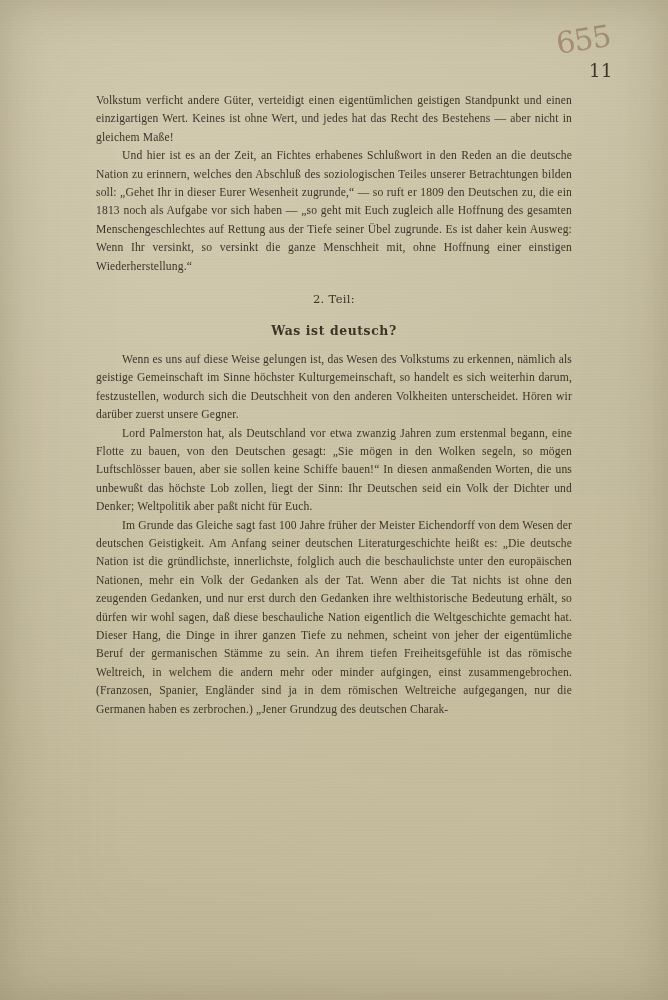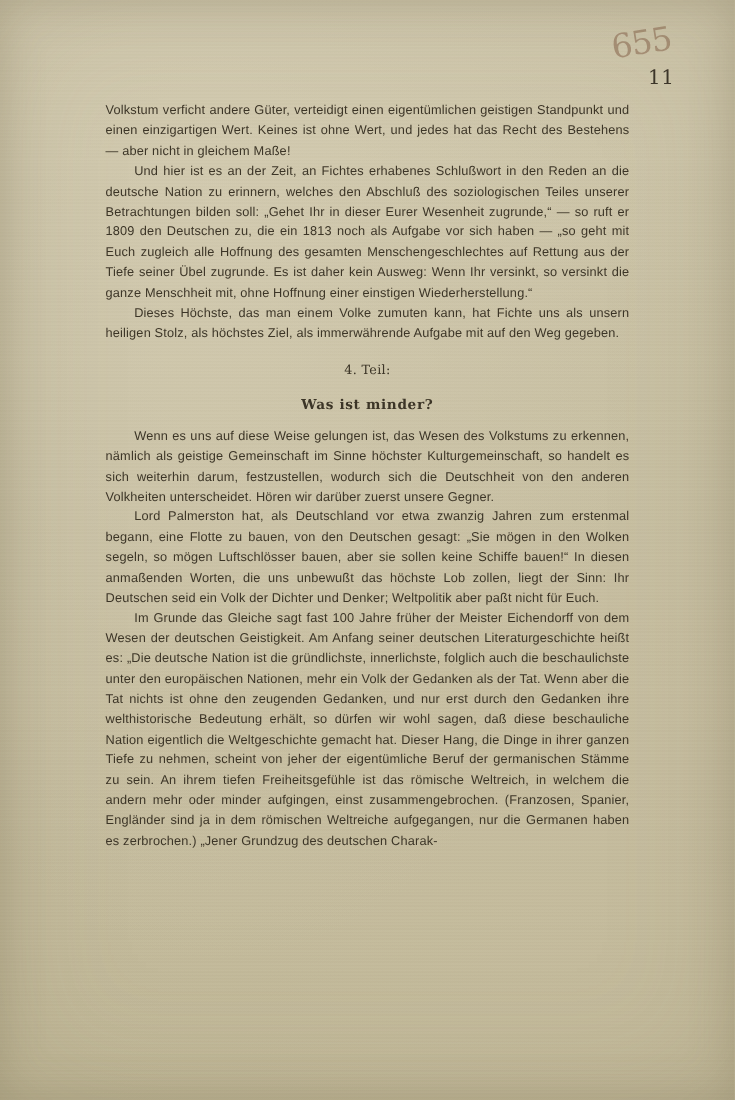--- a/index.html
+++ b/index.html
@@ -60,21 +60,21 @@
     font-size: 11.6px;
     line-height: 18.4px;
     text-align: justify;
     text-justify: inter-word;
   }
   .para {
     margin: 0;
     text-indent: 26px;
     letter-spacing: 0.15px;
     
-    font-family: Liberation Sans, sans-serif;
+    font-family: Liberation Serif, serif;
     font-stretch: condensed;
     transform: none;
   }
   .para.no-indent {
     text-indent: 0;
   }
   .section-label {
     margin: 14px 0 0 0;
     text-align: center;
     font-size: 11.6px;
@@ -109,23 +109,22 @@
 
   <div class="grain"></div>
 
   <div class="archive-stamp">655</div>
   <div class="folio-number">11</div>
 
   <div class="text-block">
 
     <p class="para no-indent">Volkstum verficht andere Güter, verteidigt einen eigentümlichen geistigen Standpunkt und einen einzigartigen Wert. Keines ist ohne Wert, und jedes hat das Recht des Bestehens — aber nicht in gleichem Maße!</p>
     <p class="para">Und hier ist es an der Zeit, an Fichtes erhabenes Schlußwort in den Reden an die deutsche Nation zu erinnern, welches den Abschluß des soziologischen Teiles unserer Betrachtungen bilden soll: „Gehet Ihr in dieser Eurer Wesenheit zugrunde,“ — so ruft er 1809 den Deutschen zu, die ein 1813 noch als Aufgabe vor sich haben — „so geht mit Euch zugleich alle Hoffnung des gesamten Menschengeschlechtes auf Rettung aus der Tiefe seiner Übel zugrunde.  Es ist daher kein Ausweg: Wenn Ihr versinkt, so versinkt die ganze Menschheit mit, ohne Hoffnung einer einstigen Wiederherstellung.“</p>
-    <p class="para">Dieses Höchste, das man einem Volke zumuten kann, hat Fichte uns als unsern heiligen Stolz, als höchstes Ziel, als immerwährende Aufgabe mit auf den Weg gegeben.</p>
 
-    <p class="section-label">4. Teil:</p>
-    <p class="section-heading">Was ist minder?</p>
+    <p class="section-label">2. Teil:</p>
+    <p class="section-heading">Was ist deutsch?</p>
 
     <p class="para">Wenn es uns auf diese Weise gelungen ist, das Wesen des Volkstums zu erkennen, nämlich als geistige Gemeinschaft im Sinne höchster Kulturgemeinschaft, so handelt es sich weiterhin darum, festzustellen, wodurch sich die Deutschheit von den anderen Volkheiten unterscheidet.  Hören wir darüber zuerst unsere Gegner.</p>
     <p class="para">Lord Palmerston hat, als Deutschland vor etwa zwanzig Jahren zum erstenmal begann, eine Flotte zu bauen, von den Deutschen gesagt: „Sie mögen in den Wolken segeln, so mögen Luftschlösser bauen, aber sie sollen keine Schiffe bauen!“ In diesen anmaßenden Worten, die uns unbewußt das höchste Lob zollen, liegt der Sinn:  Ihr Deutschen seid ein Volk der Dichter und Denker;  Weltpolitik aber paßt nicht für Euch.</p>
     <p class="para">Im Grunde das Gleiche sagt fast 100 Jahre früher der Meister Eichendorff von dem Wesen der deutschen Geistigkeit.  Am Anfang seiner deutschen Literaturgeschichte heißt es: „Die deutsche Nation ist die gründlichste, innerlichste, folglich auch die beschaulichste unter den europäischen Nationen, mehr ein Volk der Gedanken als der Tat.  Wenn aber die Tat nichts ist ohne den zeugenden Gedanken, und nur erst durch den Gedanken ihre welthistorische Bedeutung erhält, so dürfen wir wohl sagen, daß diese beschauliche Nation eigentlich die Weltgeschichte gemacht hat.  Dieser Hang, die Dinge in ihrer ganzen Tiefe zu nehmen, scheint von jeher der eigentümliche Beruf der germanischen Stämme zu sein.  An ihrem tiefen Freiheitsgefühle ist das römische Weltreich, in welchem die andern mehr oder minder aufgingen, einst zusammengebrochen.  (Franzosen, Spanier, Engländer sind ja in dem römischen Weltreiche aufgegangen, nur die Germanen haben es zerbrochen.)  „Jener Grundzug des deutschen Charak-</p>
 
   </div>
 </div>
 
 </body></html>

